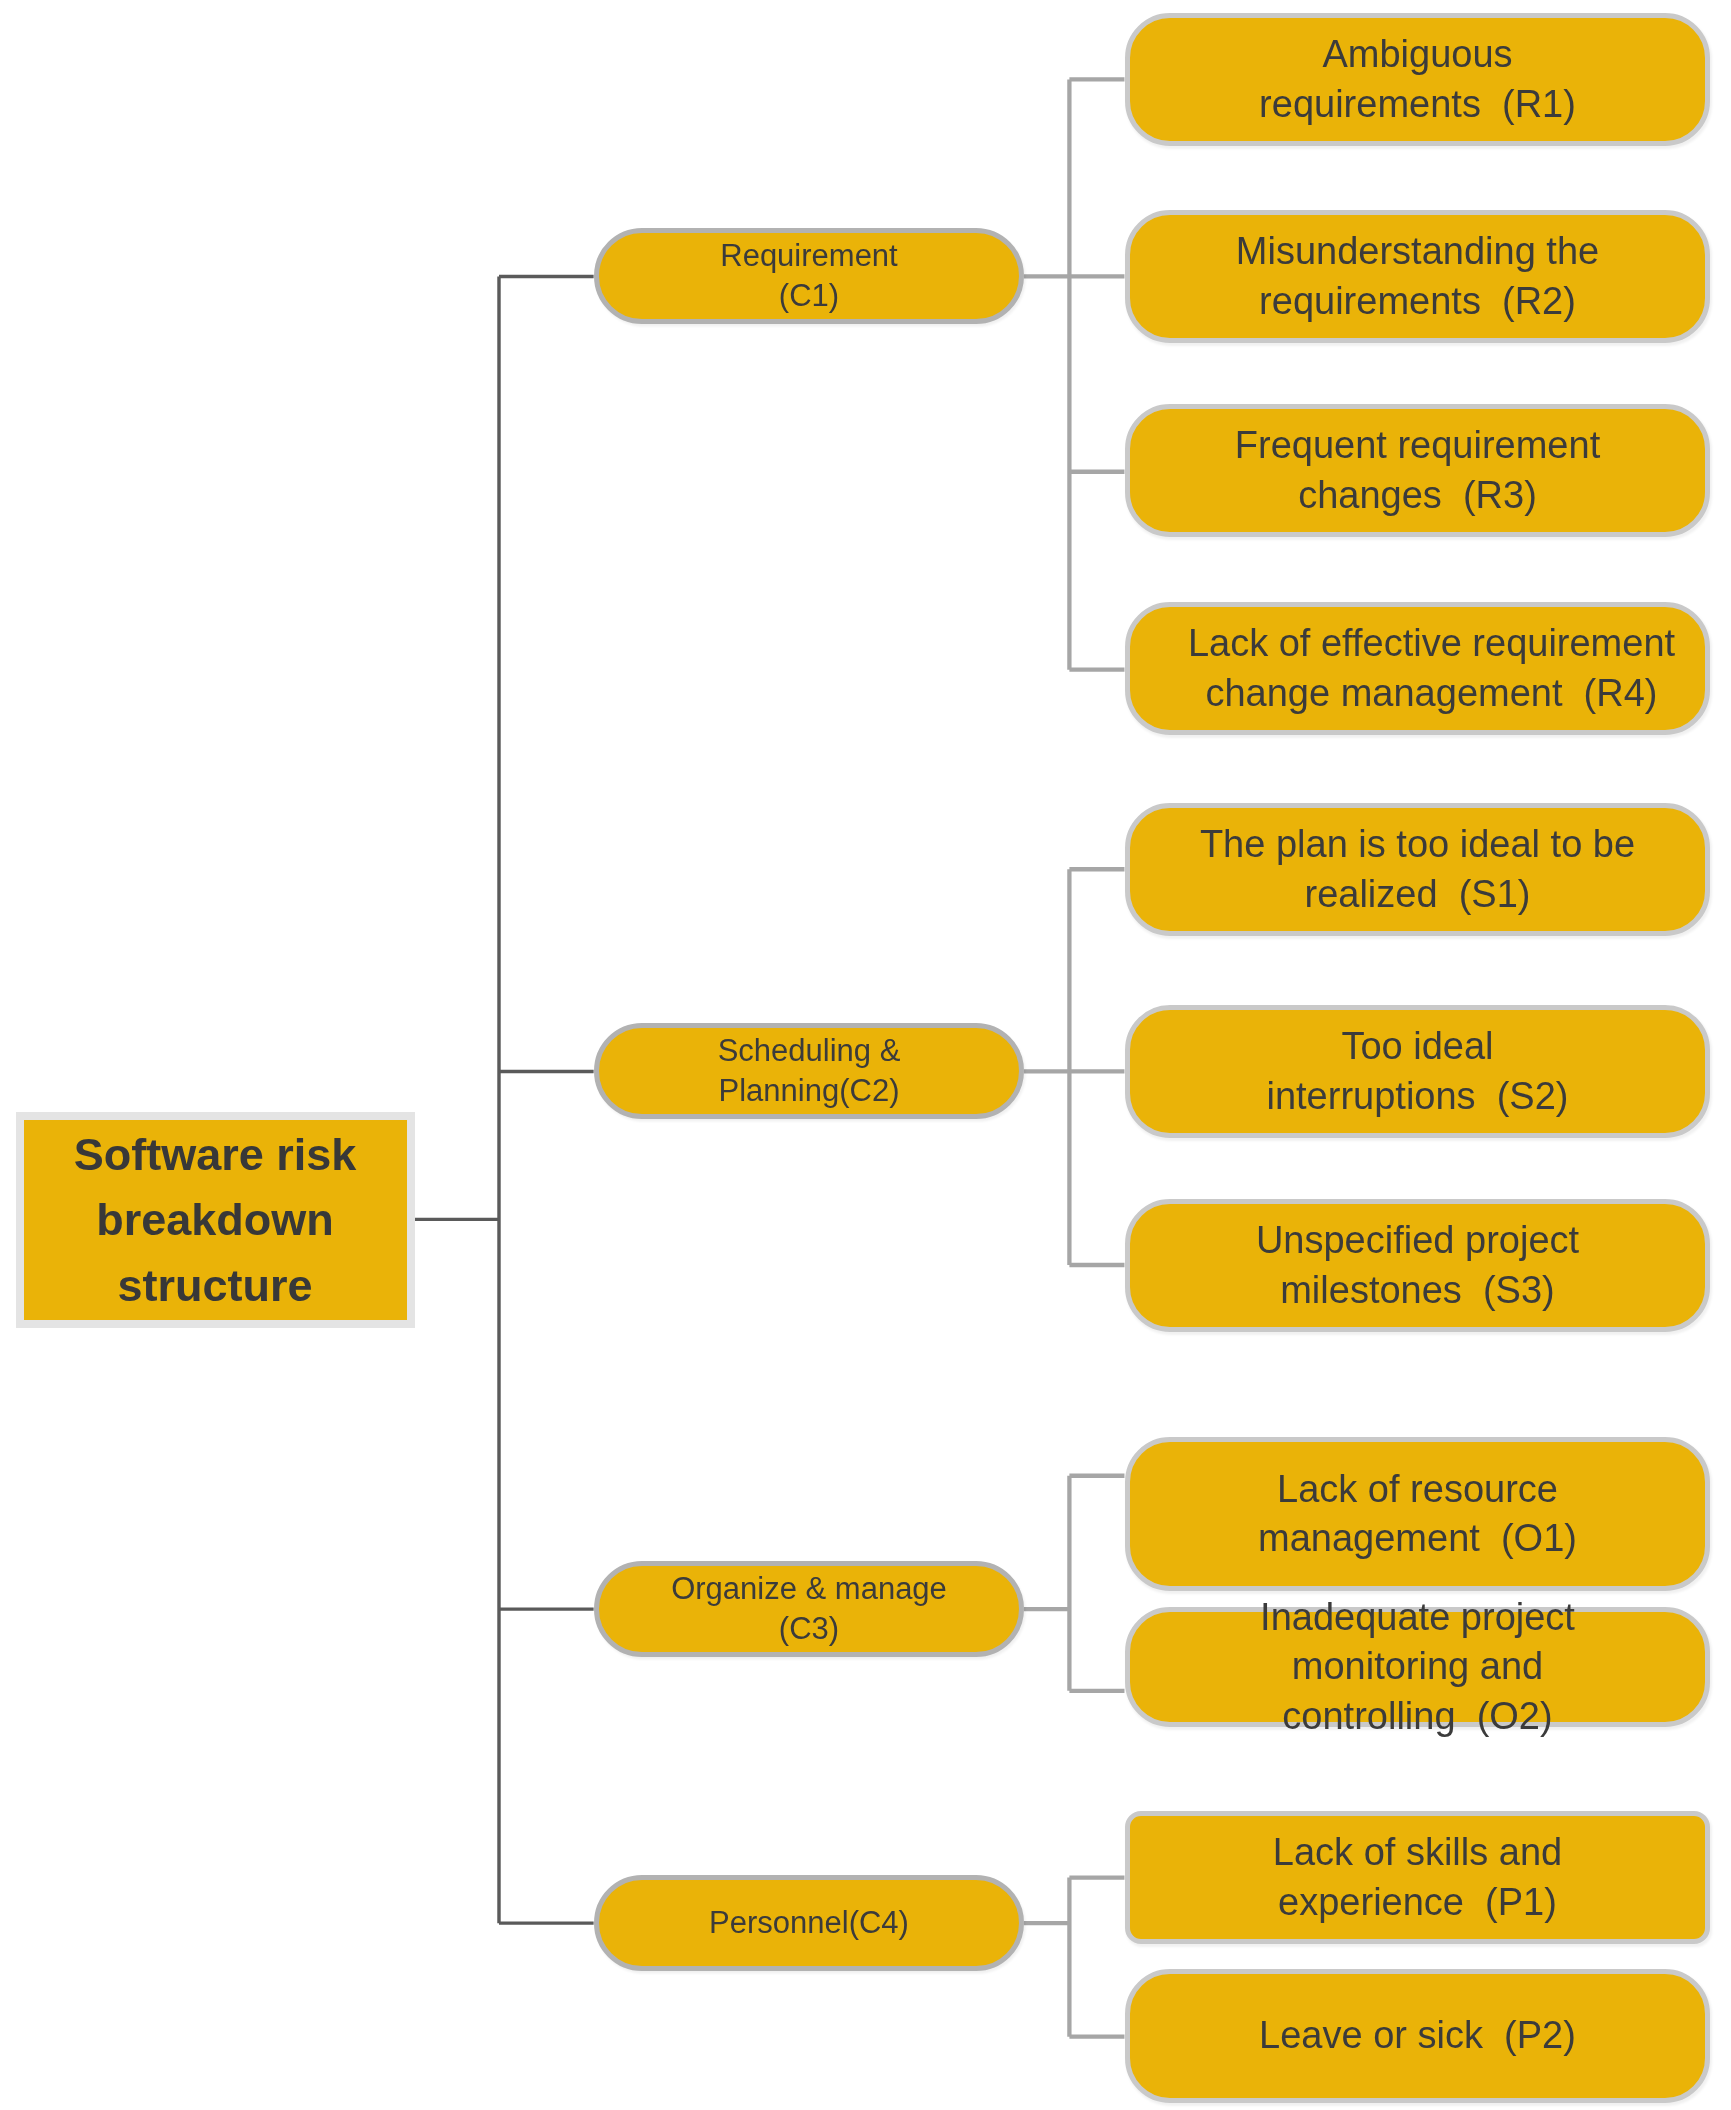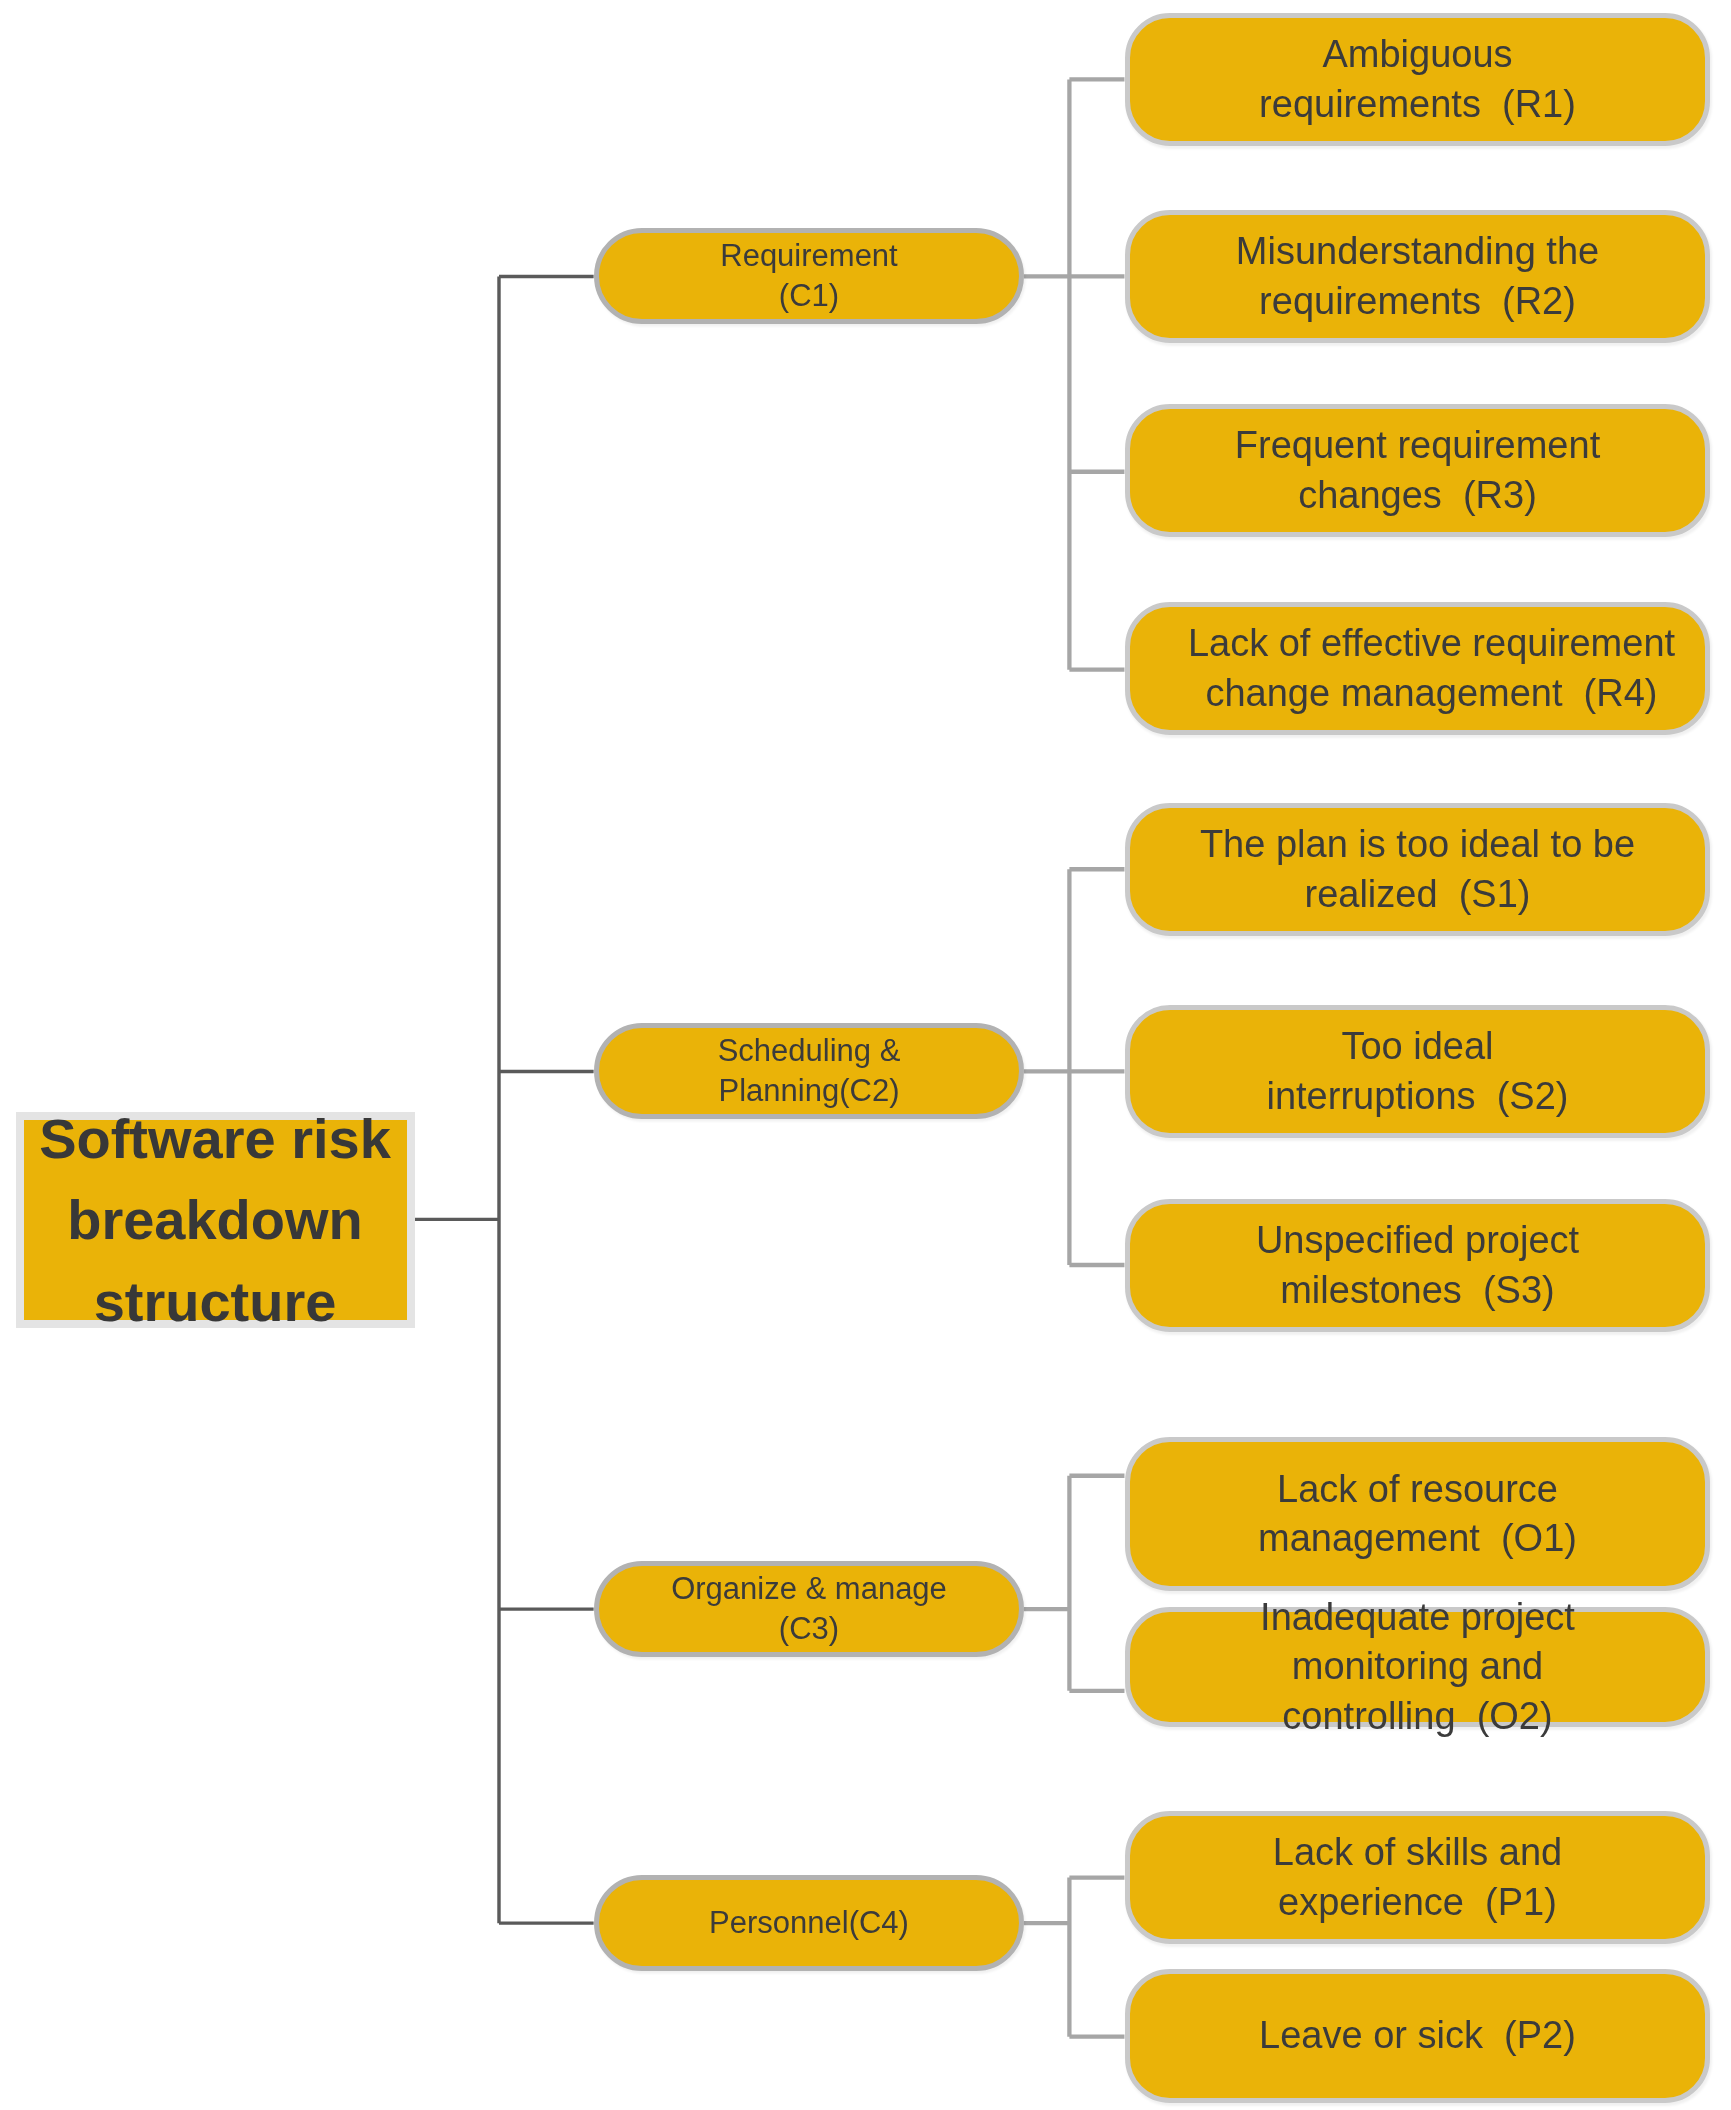--- a/index.html
+++ b/index.html
@@ -42,35 +42,35 @@
   .category{
     left:594px;width:430px;height:96px;
     border:5.2px solid var(--category-border);
     border-radius:48px;
     font-size:31px;
     box-shadow:1.7px 2.6px 2.6px rgba(0,0,0,0.06);
   }
   .rootnode{
     left:15.5px;top:1112px;width:399px;height:216px;
     border:8.6px solid var(--root-border);
-    font-size:56px;font-weight:bold;
+    font-size:45px;font-weight:bold;
     line-height:1.45;
     color:#383838;
   }
   
   #r1{top:13px;height:133px;}
   #r2{top:210px;height:133px;}
   #r3{top:404px;height:133px;}
   #r4{top:602px;height:133px;padding-left:28px;}
   #s1{top:803px;height:133px;}
   #s2{top:1005px;height:133px;}
   #s3{top:1199px;height:133px;}
   #o1{top:1409px;height:154px;margin-top:28px;}
   #o2{top:1607px;height:120px;}
-  #p1{top:1811px;height:133px;}
+  #p1{top:1811px;height:133px;border-radius:16px;}
   #p2{top:1969px;height:134px;}
   
   #c1{top:228px;}
   #c2{top:1023px;}
   #c3{top:1561px;}
   #c4{top:1875px;}
 </style>
 </head>
 <body>
 

